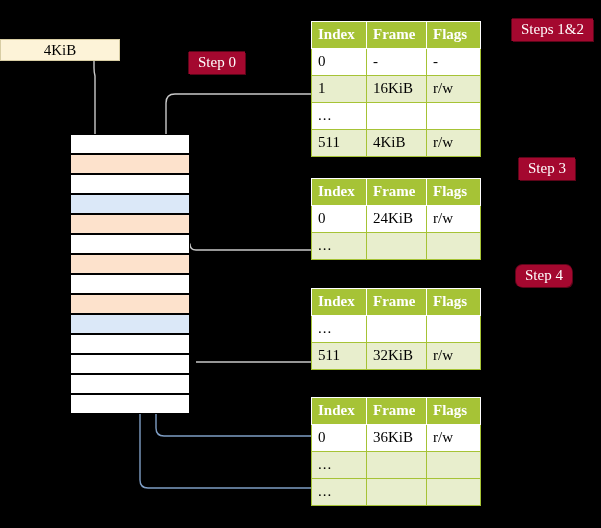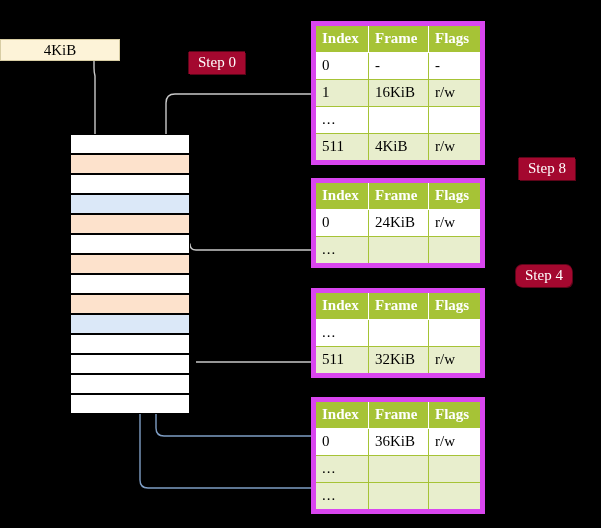--- a/index.html
+++ b/index.html
@@ -44,21 +44,21 @@
     border:1px solid #000;
     background:#ffffff;
   }
   .memrow.orange{background:#fde2cc;}
   .memrow.blue{background:#dbe8f8;}
 
   
   .ptable{
     position:absolute;
     border-collapse:collapse;
-    border:5px solid #d946ef;
+    border:1px solid #d946ef;
     background:#ec4899;
     font-size:15px;
     table-layout:fixed;
   }
   .ptable th{
     background:#a6c336;
     color:#ffffff;
     font-weight:bold;
     text-align:left;
     padding:3px 6px 4px 6px;
@@ -136,22 +136,25 @@
     <div class="memrow blue" style="left:0;top:180px;width:120px;height:20px;"></div>
     <div class="memrow" style="left:0;top:200px;width:120px;height:20px;"></div>
     <div class="memrow" style="left:0;top:220px;width:120px;height:20px;"></div>
     <div class="memrow" style="left:0;top:240px;width:120px;height:20px;"></div>
     <div class="memrow" style="left:0;top:260px;width:120px;height:20px;"></div>
   </div>
 
   <div class="badge" style="left:189px;top:52px;">
     <span>Step 0</span>
   </div>
+  <div class="badge" style="left:512px;top:19px;">
+    <span>Steps 1&amp;2</span>
+  </div>
   <div class="badge" style="left:519px;top:158px;">
-    <span>Step 8</span>
+    <span>Step 3</span>
   </div>
   <div class="badge" style="left:516px;top:265px;border-radius:6px;">
     <span>Step 4</span>
   </div>
 
   <table class="ptable" style="left:311px;top:21px;width:169px;">
     <colgroup>
         <col style="width:55px">
         <col style="width:60px">
         <col style="width:54px">

